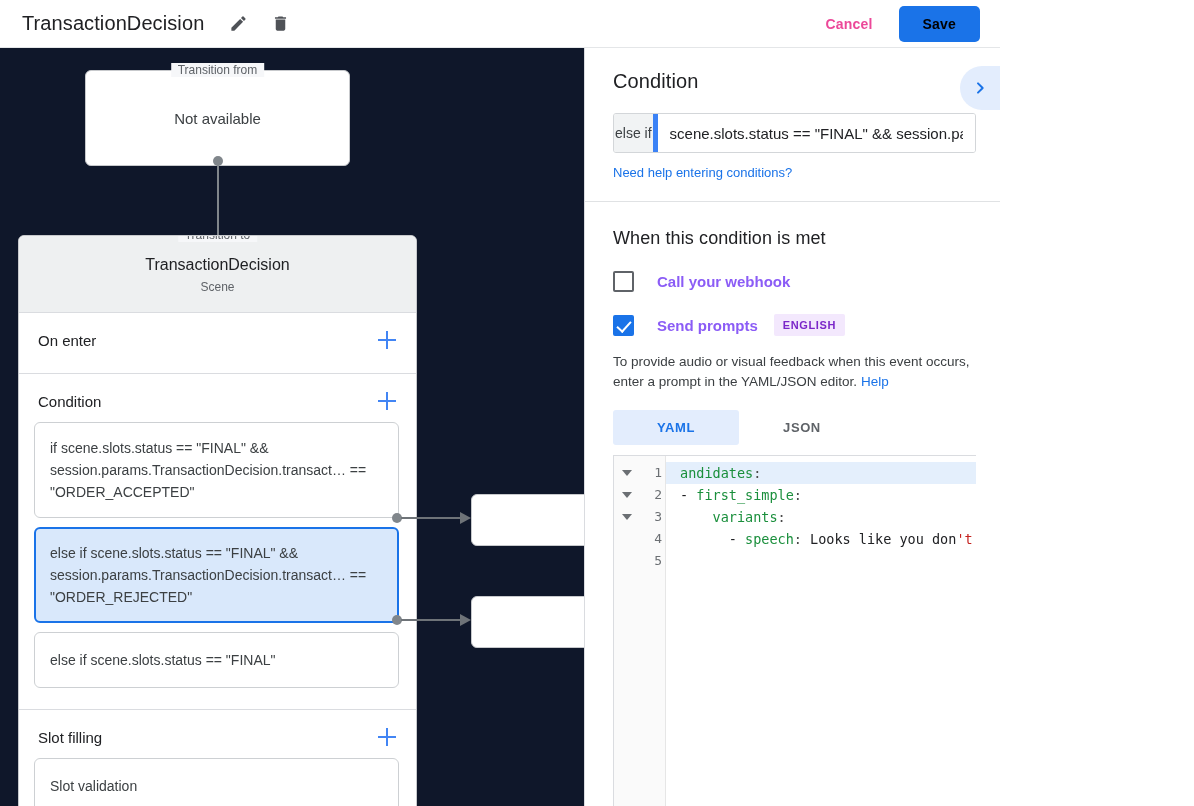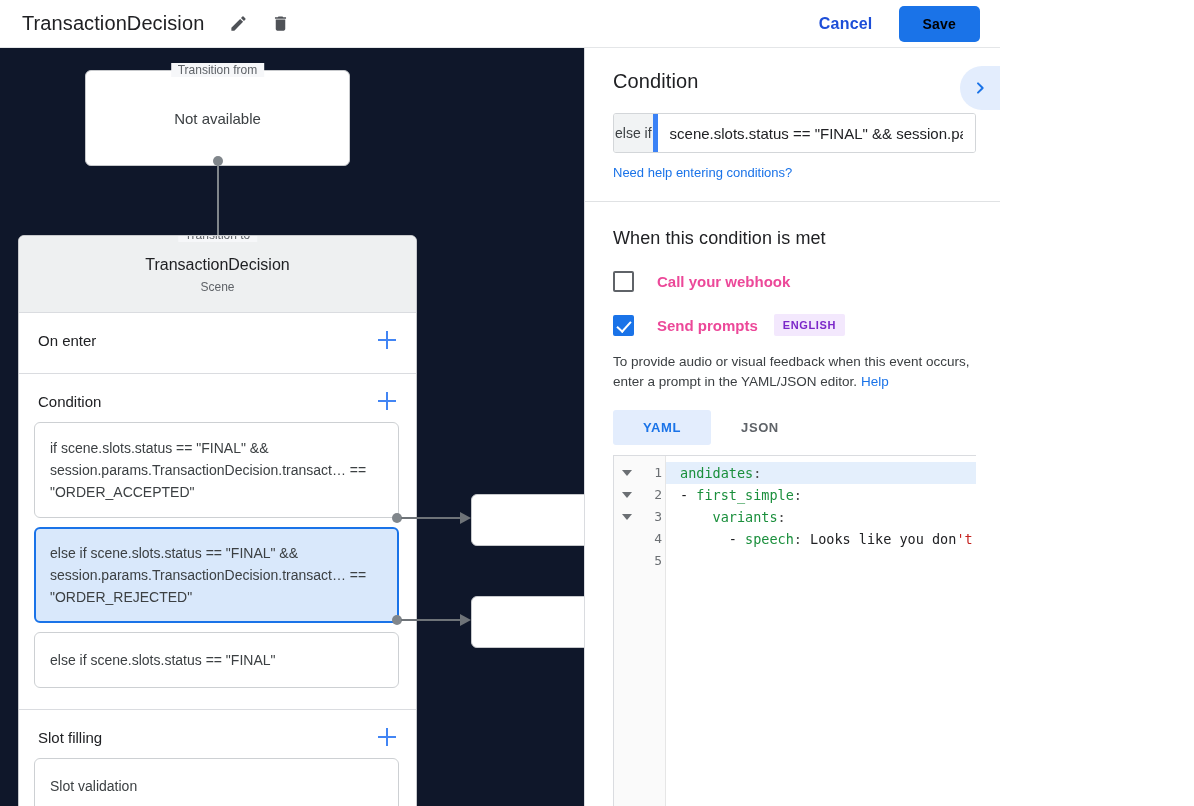--- a/index.html
+++ b/index.html
@@ -25,21 +25,21 @@
   }
   .hdr-icon-btn {
     width: 28px; height: 28px; margin-left: 14px;
     display: flex; align-items: center; justify-content: center;
     border-radius: 50%; cursor: pointer; background: transparent; border: none;
   }
   .hdr-icon-btn:first-of-type { margin-left: 20px; }
   .hdr-icon-btn svg { fill: #4f5257; }
   .header-spacer { flex: 1 1 auto; }
   .btn-cancel {
-    font-size: 16px; font-weight: 600; color: #1d4ed8;
+    font-size: 14px; font-weight: 600; color: #ec4899;
     background: transparent; border: none; cursor: pointer;
     padding: 9px 12px; border-radius: 4px; letter-spacing: .2px;
   }
   .btn-save {
     font-size: 14px; font-weight: 600; color: #000000;
     background: #1a73e8; border: none; cursor: pointer;
     padding: 10px 24px; border-radius: 5px; margin-left: 14px;
     letter-spacing: .2px;
   }
 
@@ -201,33 +201,33 @@
     width: 21px; height: 21px; border: 2px solid #5f6368;
     border-radius: 2px; background: #fff; cursor: pointer;
     flex: 0 0 auto; position: relative;
   }
   .checkbox.checked { background: #1a73e8; border-color: #1a73e8; }
   .checkbox.checked::after {
     content: ""; position: absolute; left: 5px; top: 1px;
     width: 6px; height: 12px; border: solid #fff;
     border-width: 0 2.4px 2.4px 0; transform: rotate(42deg);
   }
-  .check-label { margin-left: 23px; font-size: 15px; font-weight: bold; color: #ec4899; }
+  .check-label { margin-left: 23px; font-size: 15px; font-weight: bold; color: #8b5cf6; }
   .lang-badge {
     margin-left: 16px; background: #f3e8fd; color: #7b27c9;
     font-size: 11px; font-weight: bold; letter-spacing: .6px;
     padding: 5px 9px; border-radius: 2px;
   }
   .helper-text { font-size: 13.5px; line-height: 20px; color: #3c4043; margin: -6px 0 18px; max-width: 566px; }
   .helper-text a { color: #1a73e8; text-decoration: none; }
 
   .editor-tabs { display: flex; margin-bottom: 10px; }
   .etab {
     font-size: 13px; font-weight: bold; letter-spacing: .6px;
-    padding: 10px 30px; cursor: pointer; color: #5f6368;
+    padding: 10px 44px; cursor: pointer; color: #5f6368;
     background: transparent; border: none; border-radius: 3px;
   }
   .etab.active { color: #1a73e8; background: #e3edfd; }
 
   .editor {
     flex: 1 1 auto; min-height: 0;
     border-top: 1px solid #dadce0;
     border-left: 1px solid #dadce0;
     display: flex; overflow: hidden; background: #fff;
     font-family: "DejaVu Sans Mono", monospace;

